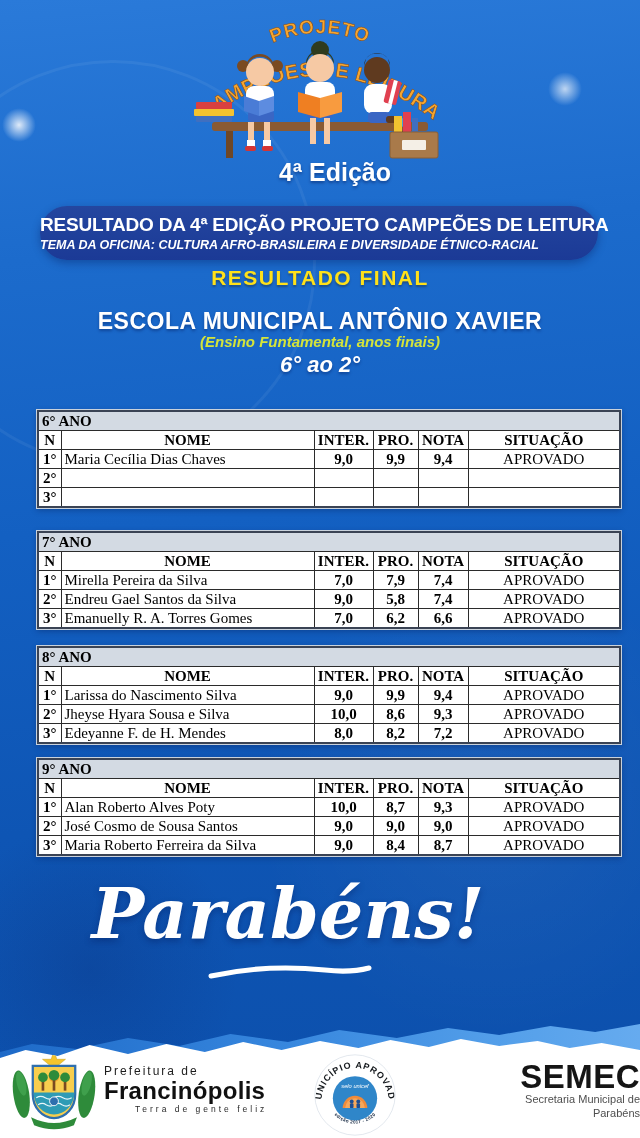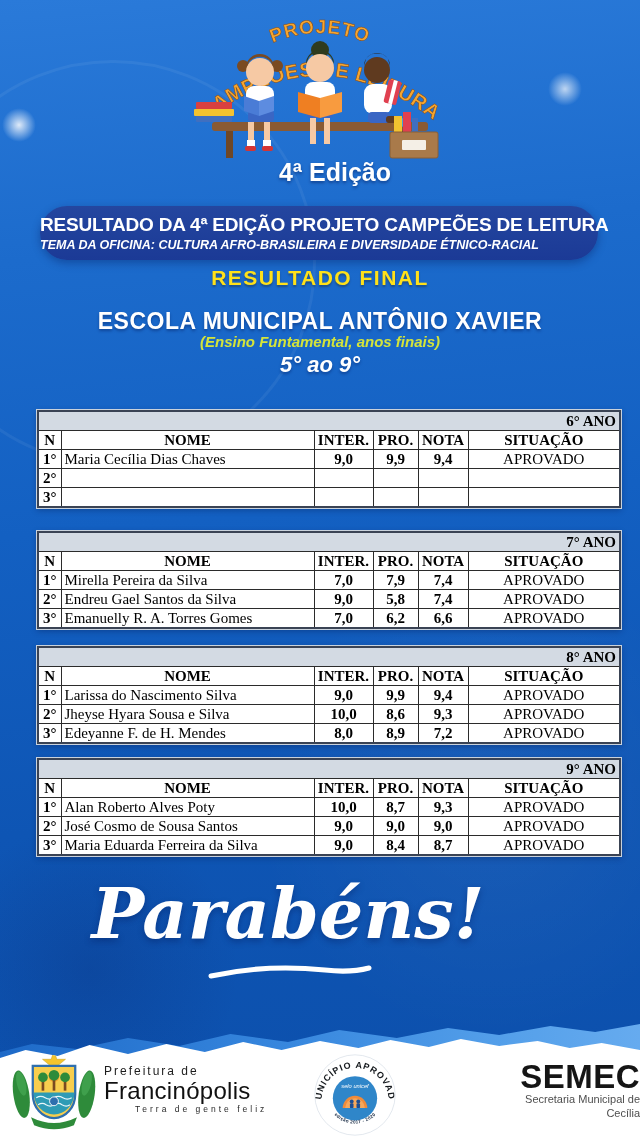--- a/index.html
+++ b/index.html
@@ -30,40 +30,40 @@
     font-size:15px;font-weight:bold;font-style:italic;}
   .grades{position:absolute;left:0;top:352px;width:640px;text-align:center;color:#fff;
     font-size:22px;font-weight:bold;font-style:italic;text-shadow:0 2px 3px rgba(0,20,80,.4);}
 
   table.res{position:absolute;left:37px;width:582px;border-collapse:collapse;table-layout:fixed;
     background:#fff;font-family:"Liberation Serif",serif;color:#000;
     border:2px solid #3a4354;box-shadow:0 0 0 1px #c9d2dc,0 2px 6px rgba(0,15,60,.35);}
   table.res td{border:1px solid #2b2b2b;height:18px;padding:0 3px;font-size:15px;
     overflow:hidden;white-space:nowrap;line-height:18px;}
   col.c0{width:23px}col.c1{width:253px}col.c2{width:59px}col.c3{width:45px}col.c4{width:50px}col.c5{width:152px}
-  tr.ttl td{background:#d3dae3;text-align:right;font-weight:bold;}
+  tr.ttl td{background:#d3dae3;text-align:left;font-weight:bold;}
   td.b{font-weight:bold;}
   td.c{text-align:center;}
   td.nm{text-align:left;padding-left:7px;}
   .t1{top:410px}.t2{top:531px}.t3{top:646px}.t4{top:758px}
 
   .congrats{position:absolute;left:0;top:872px;width:576px;text-align:center;color:#fff;
     font-family:"DejaVu Serif",serif;font-style:italic;font-weight:bold;font-size:70px;
     text-shadow:0 3px 6px rgba(0,20,80,.35);}
   .swash{position:absolute;left:205px;top:962px;width:170px;height:22px;}
 
   .tear-hi{position:absolute;left:0;top:1022px;width:640px;height:44px;
     background:linear-gradient(90deg,#1e6ac8 0%,#3787de 45%,#55a0ea 80%,#66abef 100%);
     clip-path:polygon(0 30px,5% 22px,12% 27px,20% 16px,28% 24px,36% 12px,45% 20px,53% 8px,62% 16px,70% 6px,78% 13px,86% 4px,93% 10px,100% 2px,100% 44px,0 44px);}
   .footer{position:absolute;left:0;top:1038px;width:640px;height:100px;background:#ffffff;
     clip-path:polygon(0 20px,4% 12px,9% 18px,14% 7px,20% 16px,26% 6px,32% 14px,38% 4px,44% 12px,50% 3px,56% 10px,61% 2px,67% 9px,72% 1px,78% 8px,84% 3px,89% 10px,94% 5px,100% 12px,100% 100px,0 100px);}
   .crest{position:absolute;left:8px;top:12px;width:92px;height:84px;}
   .pref{position:absolute;left:104px;top:26px;}
   .pref-top{font-size:12px;color:#1c1c1c;letter-spacing:2px;}
-  .pref-name{font-size:24px;font-weight:400;color:#101010;margin-top:-1px;letter-spacing:.3px;}
+  .pref-name{font-size:24px;font-weight:700;color:#101010;margin-top:-1px;letter-spacing:.3px;}
   .pref-tag{font-size:8.5px;color:#2a2a2a;letter-spacing:3px;margin-top:-1px;margin-left:31px;}
   .seal{position:absolute;left:314px;top:16px;width:82px;height:82px;}
   .semec{position:absolute;left:468px;top:22px;width:172px;text-align:right;}
   .semec-name{font-size:33px;font-weight:800;color:#151515;letter-spacing:.5px;line-height:1;}
   .semec-sub{font-size:11px;color:#4e4e4e;line-height:1.25;}
 </style>
 </head>
 <body>
 
 <div class="poster">
@@ -138,21 +138,21 @@
   </svg>
   <div class="edition">4ª Edição</div>
 
   <div class="banner">
     <div class="banner-title">RESULTADO DA 4ª EDIÇÃO PROJETO CAMPEÕES DE LEITURA</div>
     <div class="banner-sub">TEMA DA OFICINA: CULTURA AFRO-BRASILEIRA E DIVERSIDADE ÉTNICO-RACIAL</div>
   </div>
   <div class="result-final">RESULTADO FINAL</div>
   <div class="school-name">ESCOLA MUNICIPAL ANTÔNIO XAVIER</div>
   <div class="school-detail">(Ensino Funtamental, anos finais)</div>
-  <div class="grades">5° ao 9°</div>
+  <div class="grades">6° ao 2°</div>
 
   <table class="res t1">
     <colgroup>
         <col class="c0">
         <col class="c1">
         <col class="c2">
         <col class="c3">
         <col class="c4">
         <col class="c5">
       </colgroup>
@@ -277,21 +277,21 @@
         <td class="nm">Jheyse Hyara Sousa e Silva</td>
         <td class="b c">10,0</td>
         <td class="b c">8,6</td>
         <td class="b c">9,3</td>
         <td class="c">APROVADO</td>
       </tr>
       <tr>
         <td class="b c">3°</td>
         <td class="nm">Edeyanne F. de H. Mendes</td>
         <td class="b c">8,0</td>
-        <td class="b c">8,9</td>
+        <td class="b c">8,2</td>
         <td class="b c">7,2</td>
         <td class="c">APROVADO</td>
       </tr>
     </tbody>
   </table>
 
   <table class="res t4">
     <colgroup>
         <col class="c0">
         <col class="c1">
@@ -323,21 +323,21 @@
       <tr>
         <td class="b c">2°</td>
         <td class="nm">José Cosmo de Sousa Santos</td>
         <td class="b c">9,0</td>
         <td class="b c">9,0</td>
         <td class="b c">9,0</td>
         <td class="c">APROVADO</td>
       </tr>
       <tr>
         <td class="b c">3°</td>
-        <td class="nm">Maria Eduarda Ferreira da Silva</td>
+        <td class="nm">Maria Roberto Ferreira da Silva</td>
         <td class="b c">9,0</td>
         <td class="b c">8,4</td>
         <td class="b c">8,7</td>
         <td class="c">APROVADO</td>
       </tr>
     </tbody>
   </table>
 
   <div class="congrats">Parabéns!</div>
   <svg class="swash" viewBox="0 0 170 22">
@@ -392,17 +392,17 @@
       <circle cx="54" cy="58" r="2.4" fill="#1d4e93"></circle>
       <rect x="51.8" y="60" width="4.4" height="6" rx="1.5" fill="#1d4e93"></rect>
       <text font-size="5.6" font-weight="bold" fill="#1a2c45" letter-spacing="0.4">
         <textPath href="#sealArcBot" startOffset="50%" text-anchor="middle">edição 2017 - 2020</textPath>
       </text>
     </svg>
 
     <div class="semec">
       <div class="semec-name">SEMEC</div>
       <div class="semec-sub">Secretaria Municipal de</div>
-      <div class="semec-sub">Cecília</div>
+      <div class="semec-sub">Parabéns</div>
     </div>
   </div>
 
 </div>
 
 </body></html>

